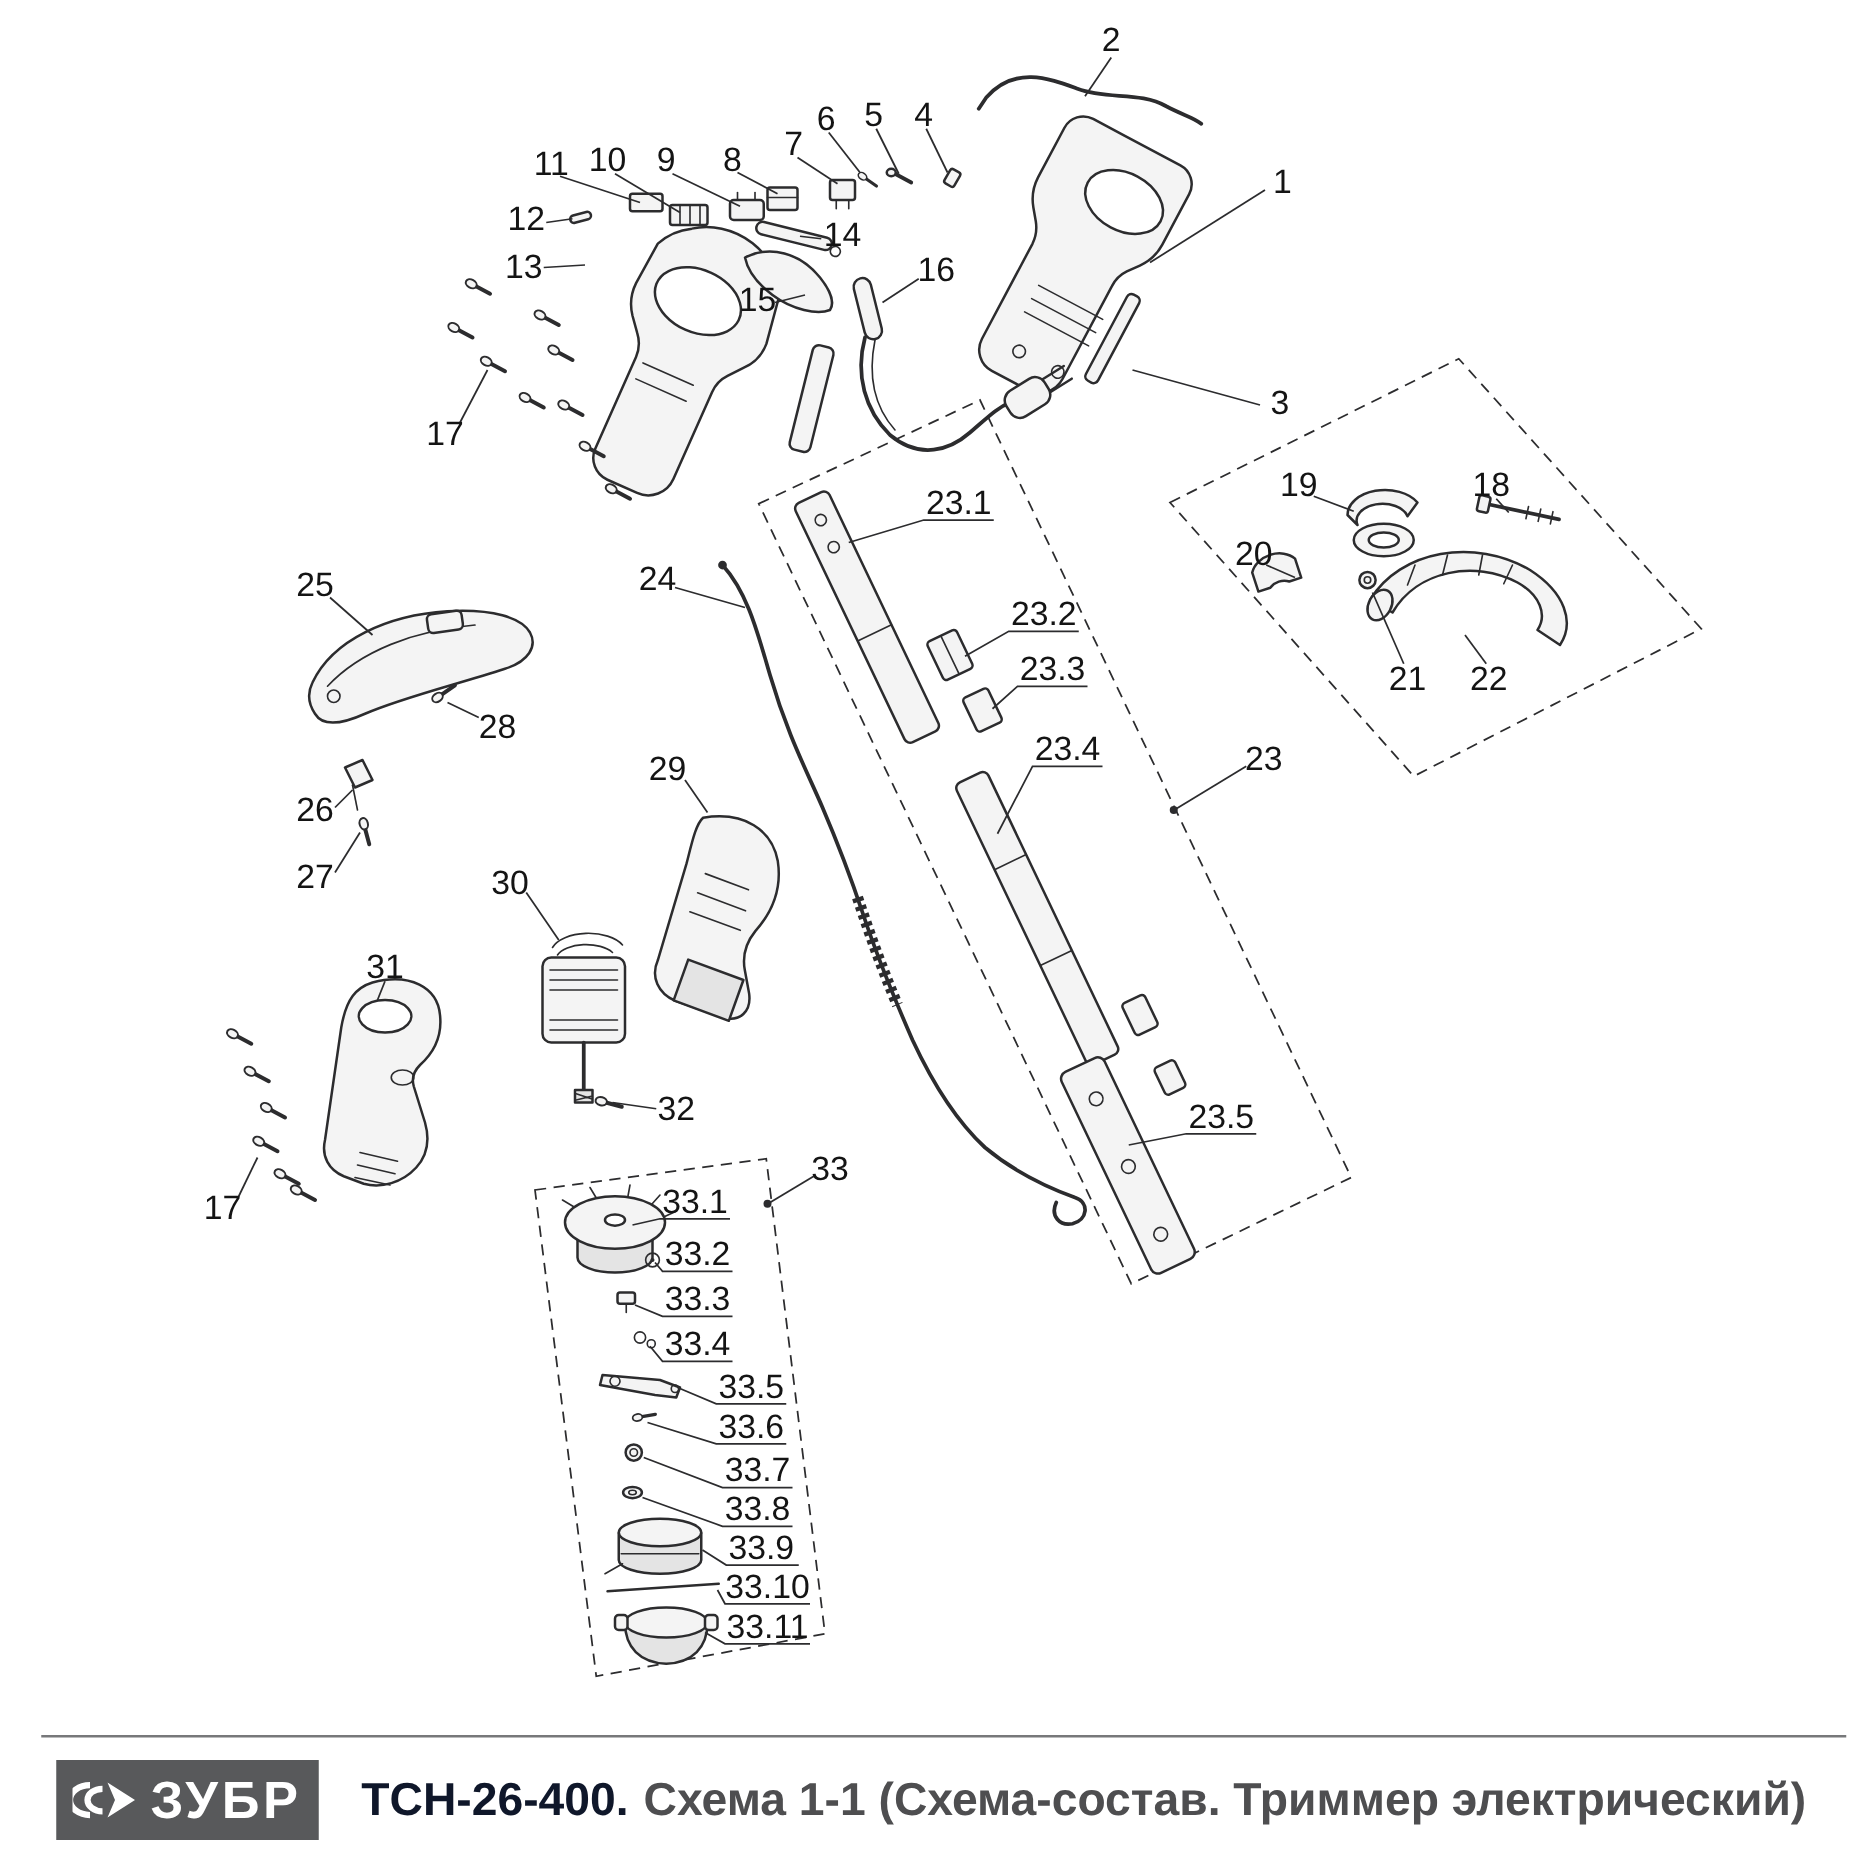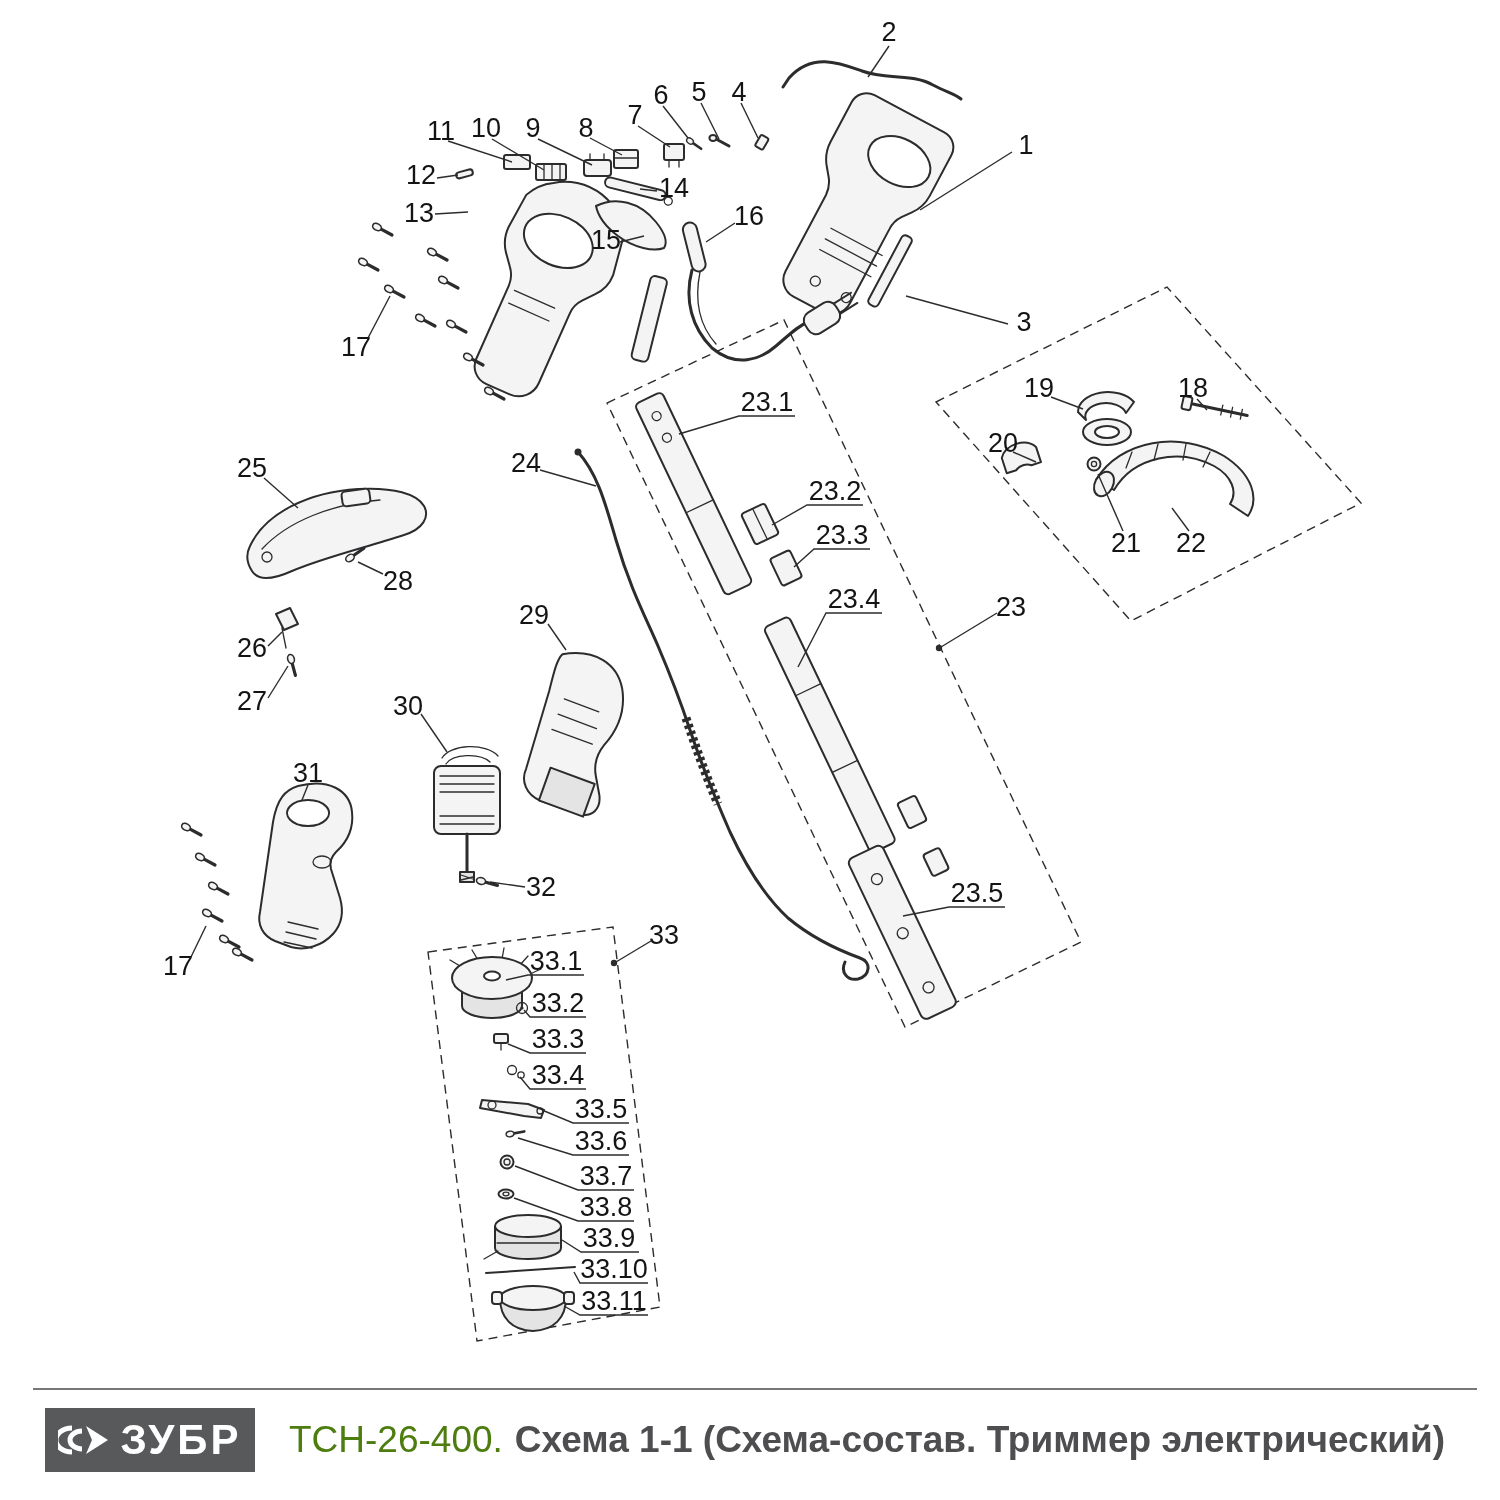--- a/index.html
+++ b/index.html
@@ -22,21 +22,21 @@
   .leader{fill:none;stroke:var(--line);stroke-width:1.4}
   .dot{fill:var(--line)}
   .coil{stroke:var(--line);stroke-width:9;stroke-dasharray:3.5 3.5;fill:none;stroke-linecap:butt}
   .part-label{font-family:"Liberation Sans",sans-serif;font-size:27px;fill:#141414;text-anchor:middle;dominant-baseline:central}
   .footer{position:absolute;left:5px;top:1388px;width:1500px;height:112px;background:#fff}
   .rule{position:absolute;top:0;left:28px;right:28px;border-top:2px solid #77787a}
   .footer-row{display:flex;align-items:center;gap:34px;padding:20px 0 0 40px}
   .logo{width:210px;height:64px;background:var(--logo-bg);display:flex;align-items:center;justify-content:center;gap:10px}
   .logo-text{color:#fff;font-size:42px;font-weight:800;letter-spacing:3px;line-height:1}
   .title{font-size:37px;color:#222;white-space:nowrap}
-  .model{font-weight:normal;color:#4d7c0f;margin-right:12px}
+  .model{font-weight:bold;color:#0f172a;margin-right:12px}
   .subtitle{font-weight:bold;color:#4e4e50}
 </style>
 </head>
 <body>
 
 <div class="canvas">
 
 <svg class="diagram" width="1500" height="1500" viewBox="0 0 1500 1500">
   <defs>
     <g id="scr">

